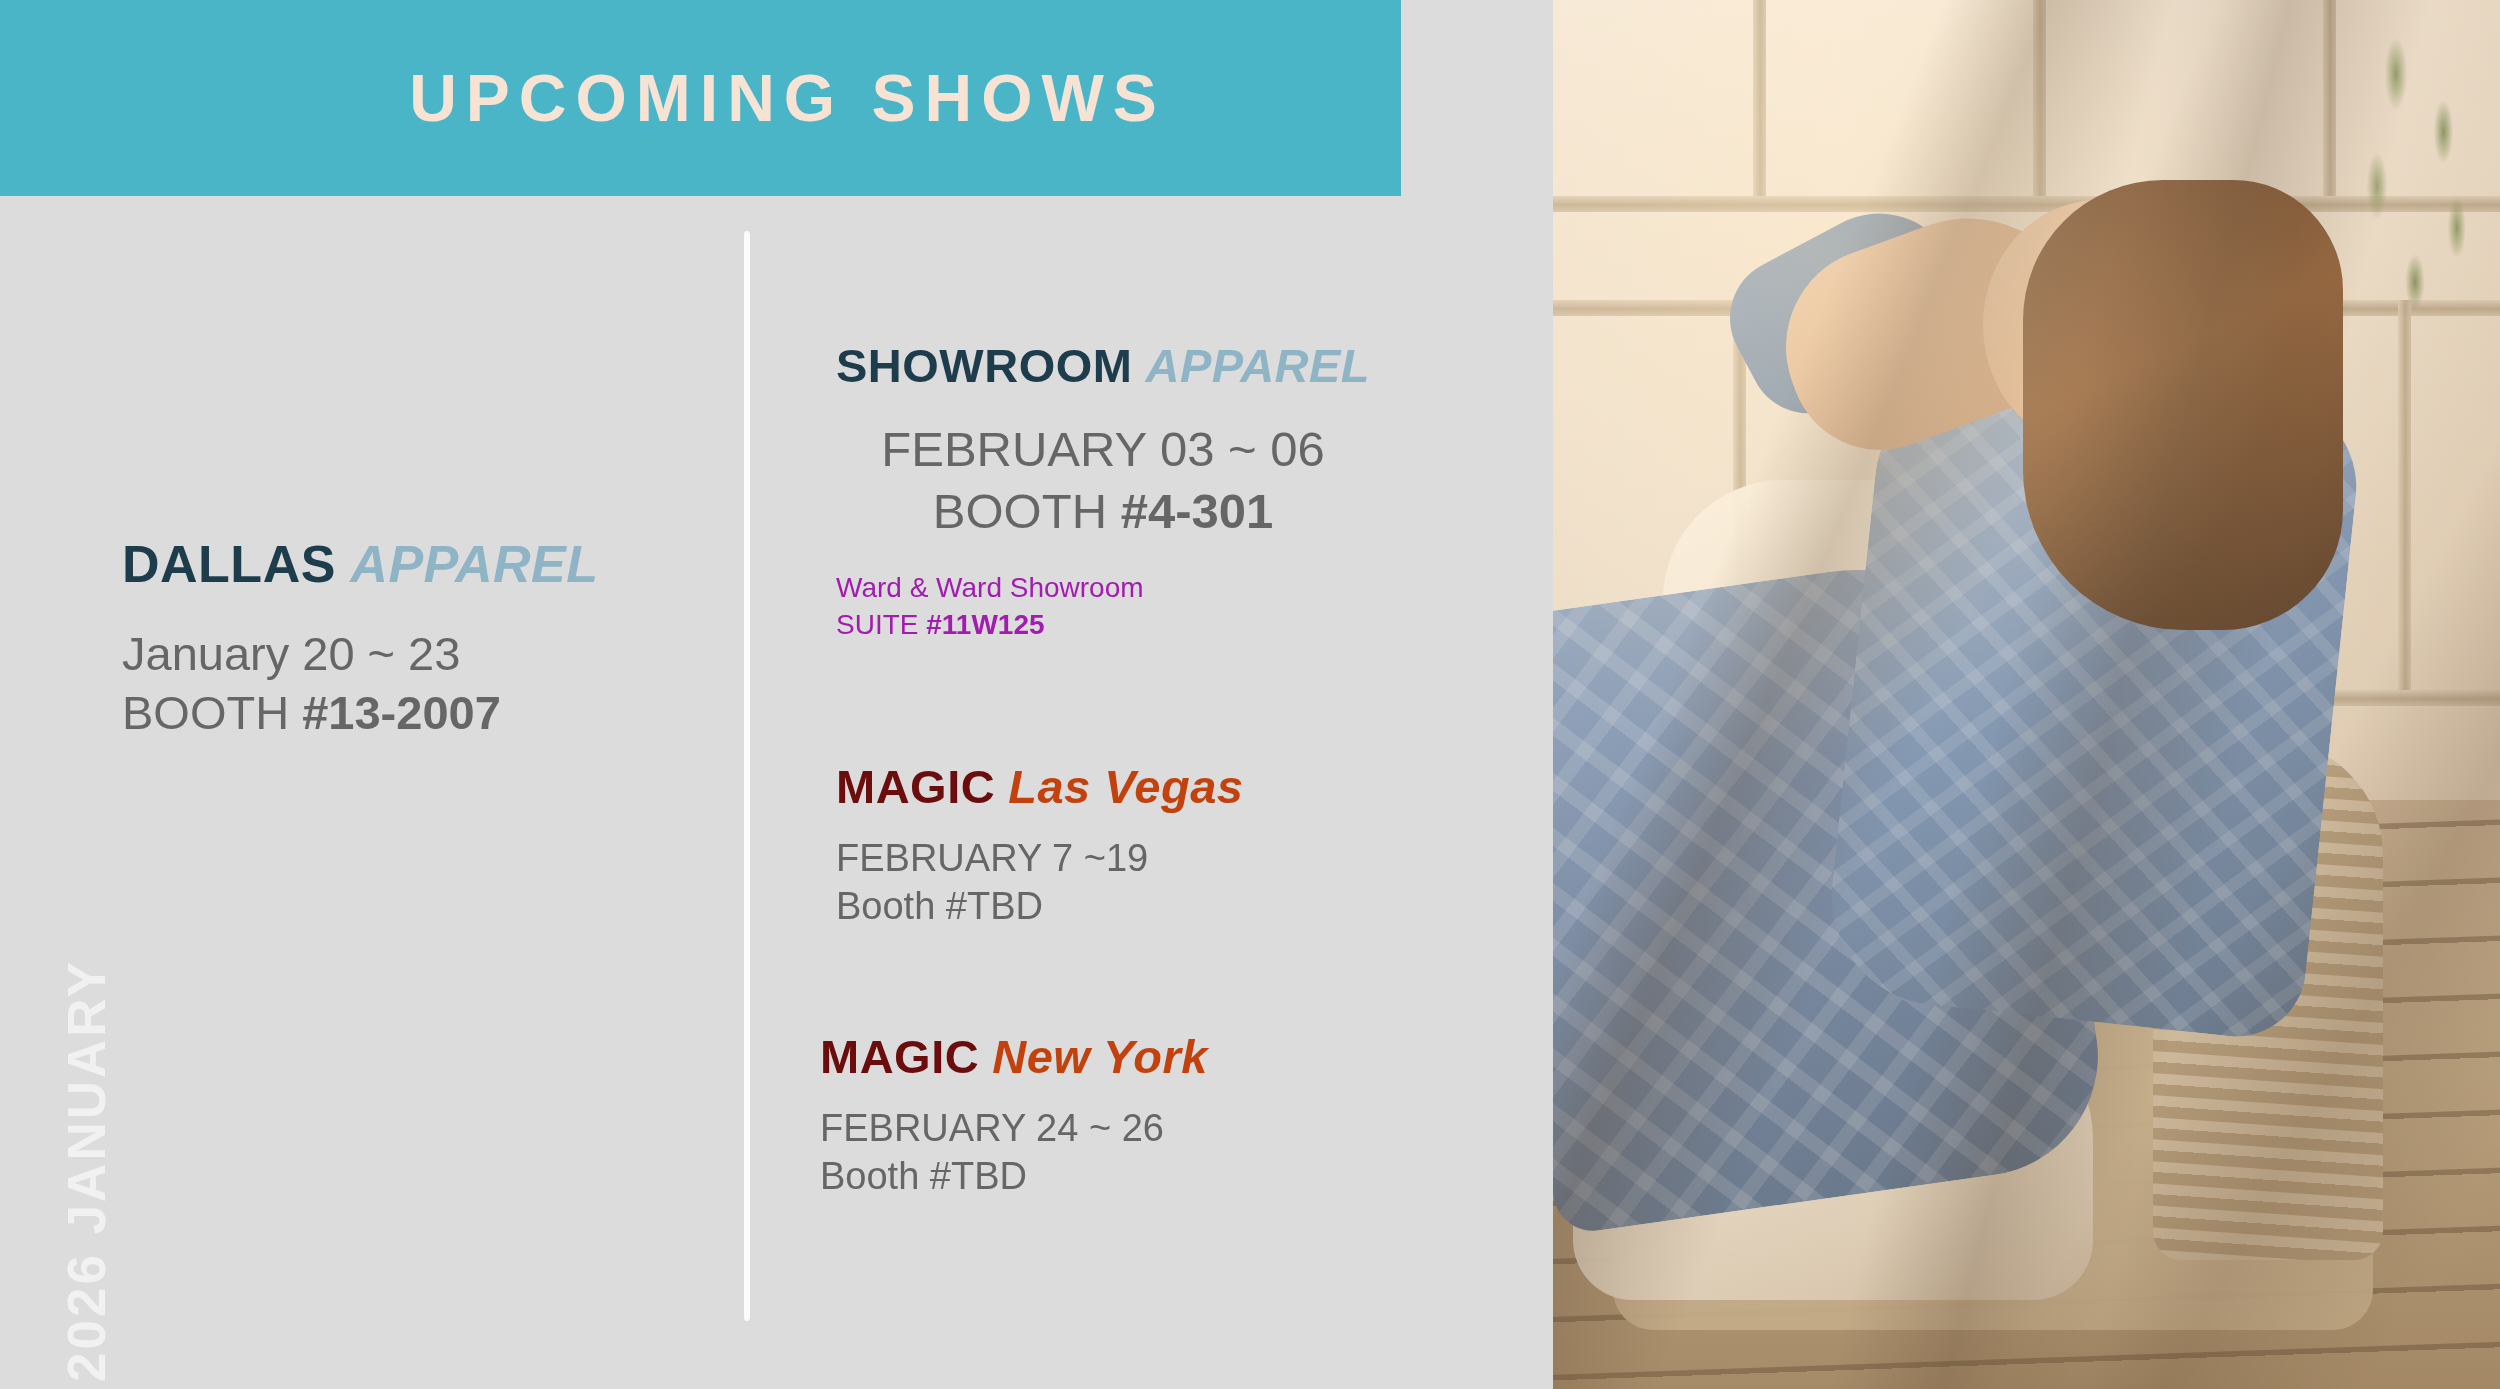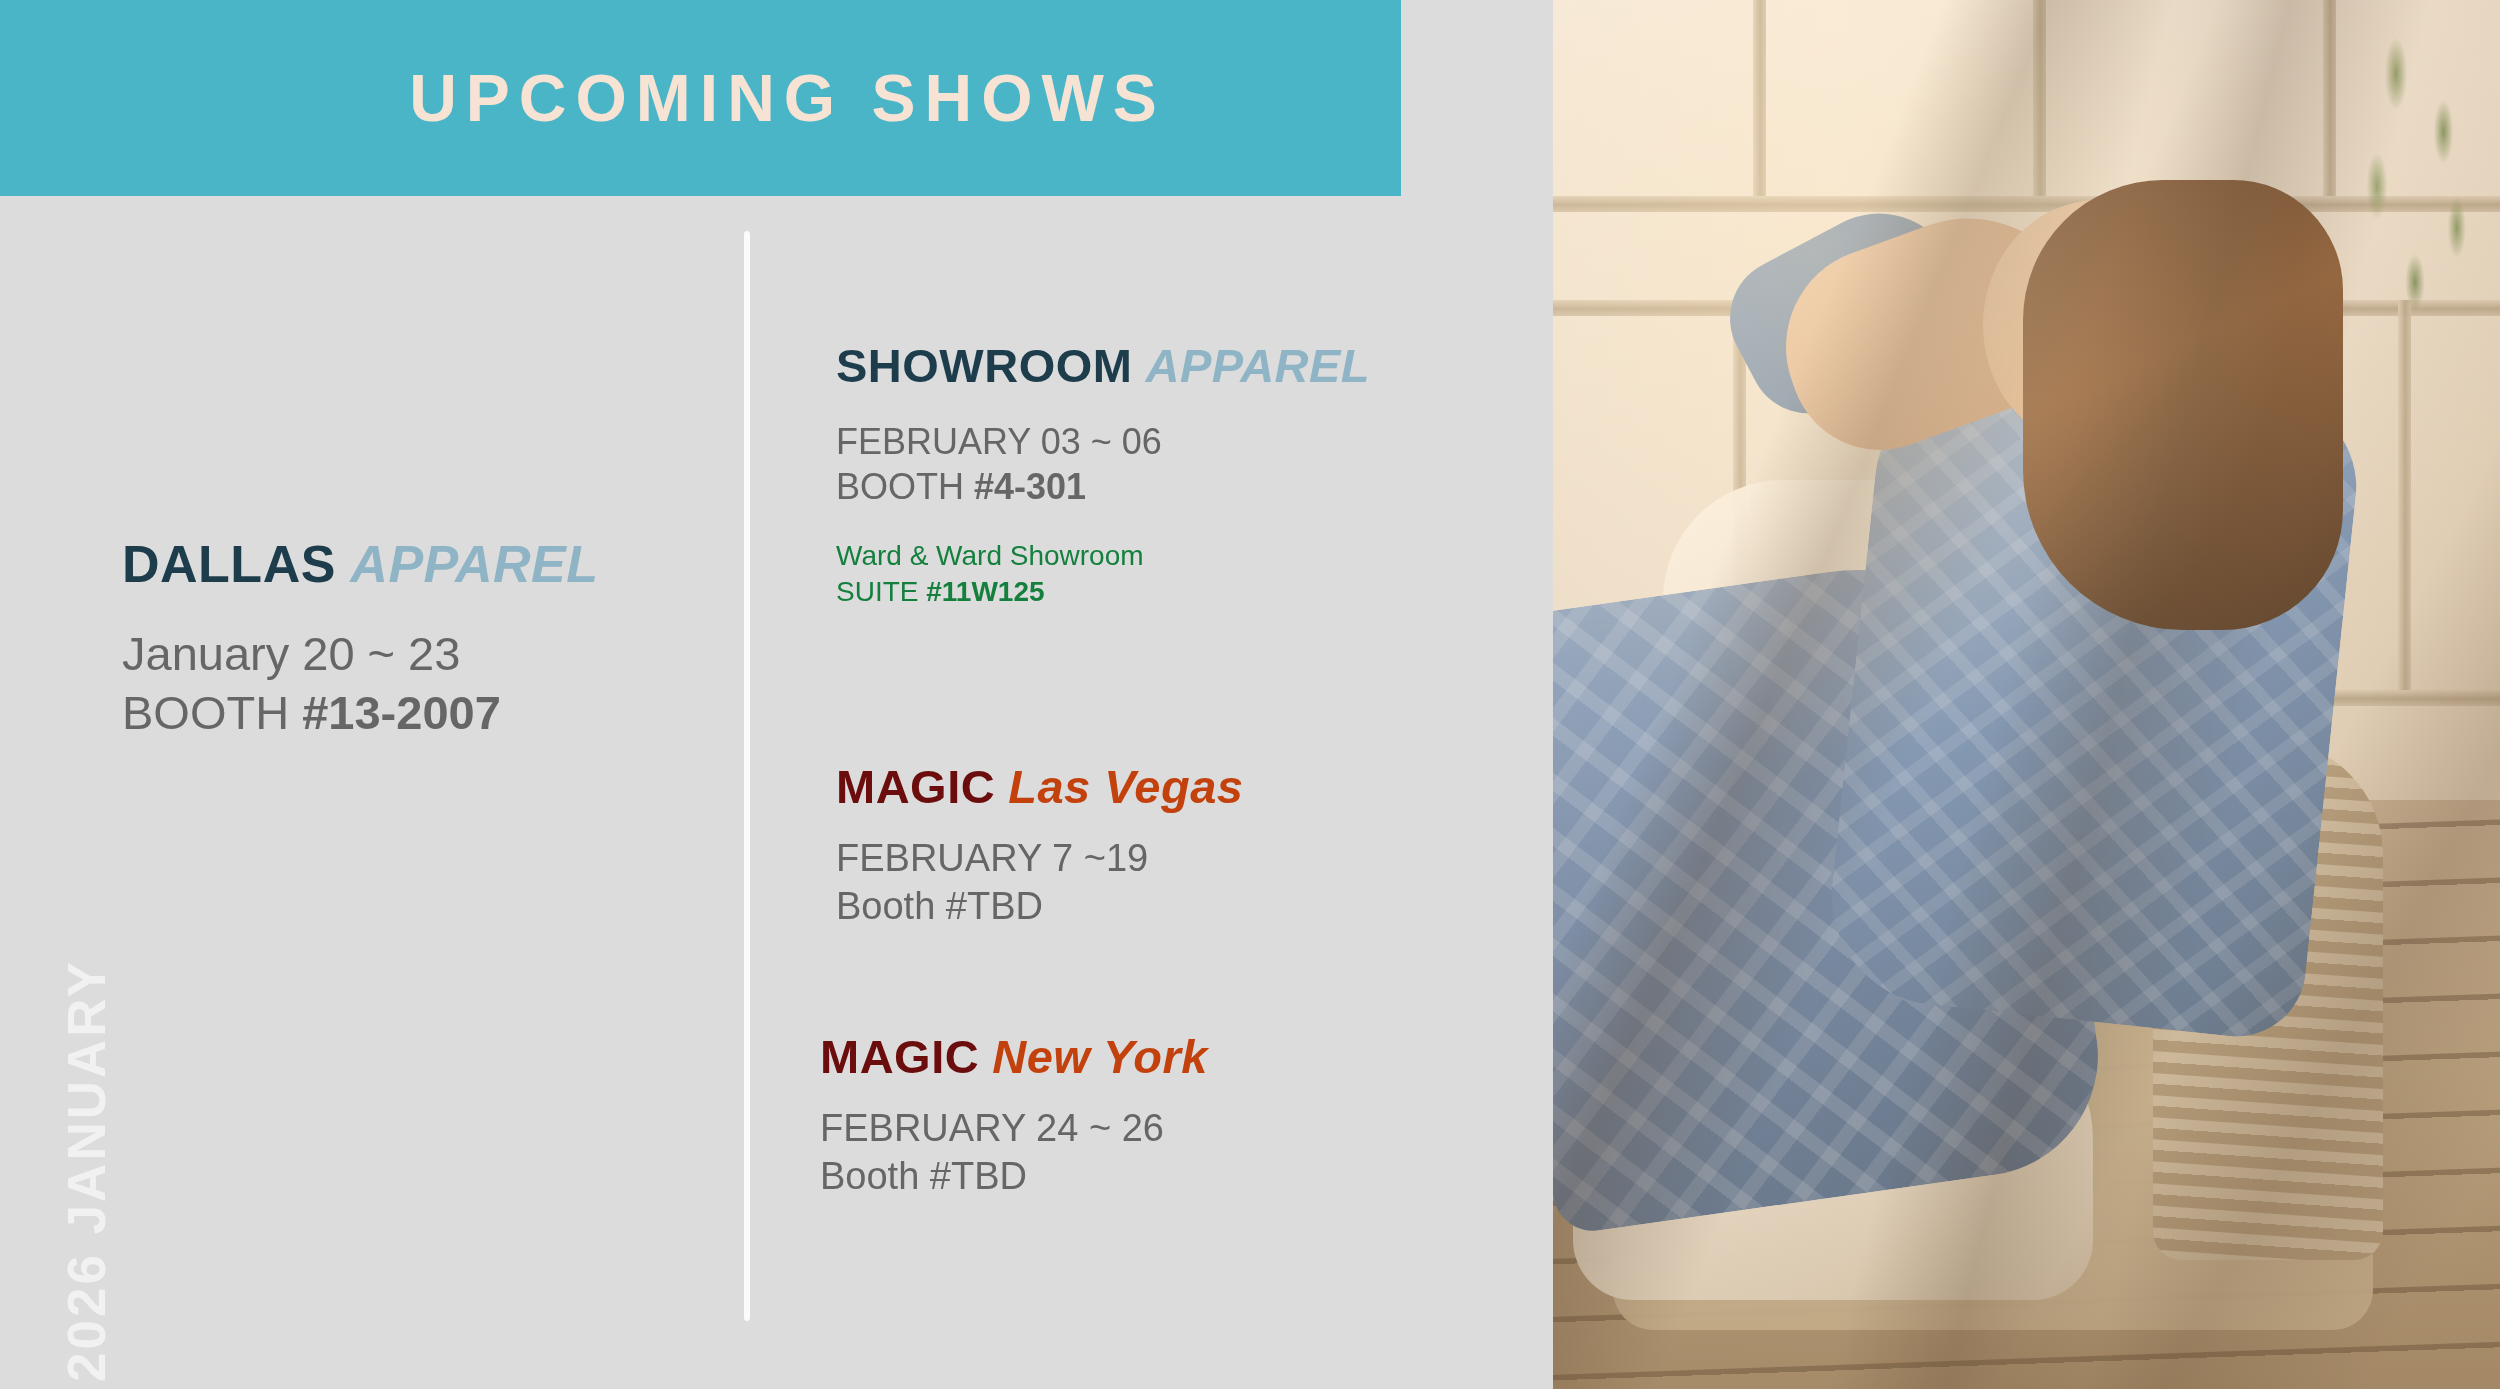--- a/index.html
+++ b/index.html
@@ -126,36 +126,36 @@
   .orange { color: #c2410c; }
 
   .show-dates {
     color: #666666;
     line-height: 1.26;
     white-space: nowrap;
   }
   .show-dates .b { font-weight: 700; }
 
   .show-sub {
-    color: #15803d;
+    color: #a21caf;
     line-height: 1.3;
     white-space: nowrap;
   }
   .show-sub .b { font-weight: 700; }
 
   
   #block-dallas { left: 122px; top: 342px; }
   #block-dallas .show-title { font-size: 52px; }
   #block-dallas .show-dates { font-size: 47px; margin-top: 34px; }
   #block-dallas .show-sub  { font-size: 31px; margin-top: 40px; }
 
   
   #block-atlanta { left: 86px; top: 146px; }
   #block-atlanta .show-title { font-size: 47px; }
-  #block-atlanta .show-dates { font-size: 36px; margin-top: 30px; }
+  #block-atlanta .show-dates { font-size: 49px; margin-top: 30px; text-align: center; }
   #block-atlanta .show-sub  { font-size: 28px; margin-top: 28px; }
 
   
   #block-lasvegas { left: 86px; top: 567px; }
   #block-lasvegas .show-title { font-size: 47px; }
   #block-lasvegas .show-dates { font-size: 38px; margin-top: 25px; }
 
   
   #block-newyork { left: 70px; top: 837px; }
   #block-newyork .show-title { font-size: 47px; }

